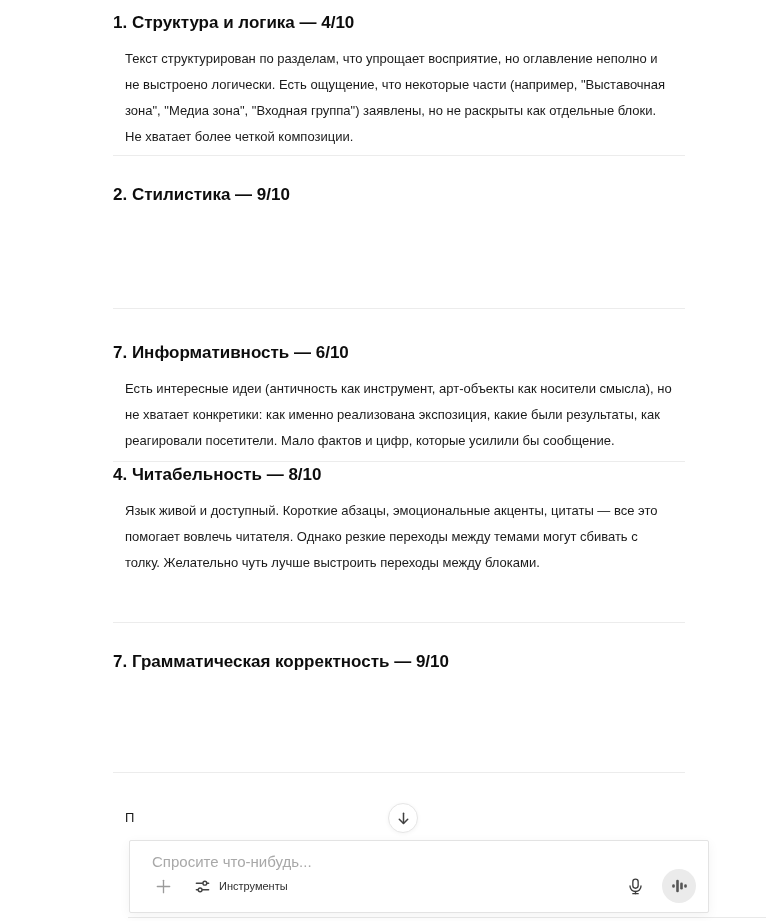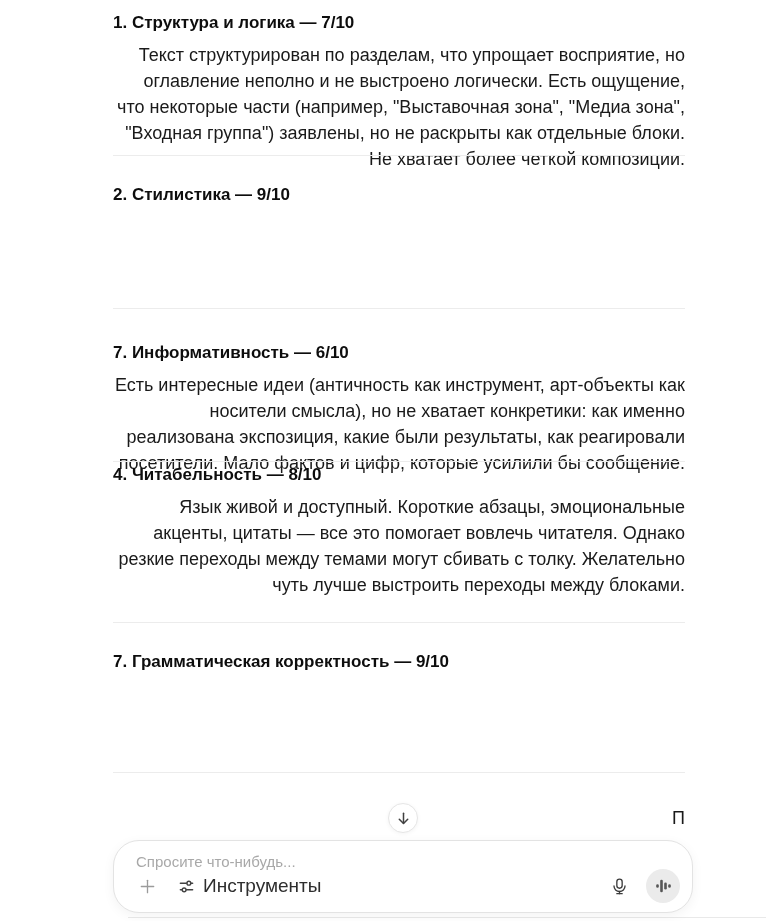--- a/index.html
+++ b/index.html
@@ -18,25 +18,24 @@
     width: 572px;
   }
   .review-section h3 {
     margin: 0 0 8px 0;
     font-size: 17px;
     line-height: 22px;
     font-weight: 700;
     color: #0d0d0d;
   }
   .review-section p {
-    margin: 0;
-    font-size: 18px;
+    margin: 12px;
+    font-size: 13px;
     line-height: 26px;
     color: #1a1a1a;
-    text-align: right;
   }
   .review-section.cut p { margin-top: 0; }
   .divider {
     position: absolute;
     left: 113px;
     width: 572px;
     height: 1px;
     background: #ececec;
   }
   
@@ -48,25 +47,25 @@
     background: #ffffff;
     border: 1px solid #e6e6e6;
     box-shadow: 0 1px 4px rgba(0,0,0,0.05);
     display: flex; align-items: center; justify-content: center;
     cursor: pointer;
     z-index: 6;
   }
   
   .composer {
     position: absolute;
-    left: 113px; top: 840px;
+    left: 129px; top: 840px;
     width: 580px; height: 73px;
     background: #ffffff;
     border: 1px solid #e3e3e3;
-    border-radius: 26px;
+    border-radius: 2px;
     box-shadow: 0 3px 12px rgba(0,0,0,0.05);
     z-index: 5;
   }
   .composer input {
     position: absolute;
     left: 22px; top: 8px; right: 22px;
     height: 24px;
     border: none; outline: none;
     font-family: "Liberation Sans", sans-serif;
     font-size: 15px;
@@ -90,21 +89,21 @@
   }
   .tools-btn {
     display: flex; align-items: center;
     background: none; border: none; padding: 0 6px;
     margin-left: 10px;
     cursor: pointer;
     font-family: "Liberation Sans", sans-serif;
   }
   .tools-btn .label {
     margin-left: 8px;
-    font-size: 19px;
+    font-size: 11px;
     color: #2e2e2e;
   }
   .voice-btn {
     width: 34px; height: 34px;
     margin-left: 12px;
     border-radius: 50%;
     background: #ebebeb;
     border: none;
     display: flex; align-items: center; justify-content: center;
     cursor: pointer;
@@ -113,21 +112,21 @@
     position: absolute;
     left: 128px; right: 0; top: 917px;
     height: 1px;
     background: #e9e9e9;
   }
 </style>
 </head>
 <body>
 
 <section class="review-section" style="top:12px">
-  <h3>1. Структура и логика — 7/10</h3>
+  <h3>1. Структура и логика — 4/10</h3>
   <p>Текст структурирован по разделам, что упрощает восприятие, но оглавление неполно и не выстроено логически. Есть ощущение, что некоторые части (например, "Выставочная зона", "Медиа зона", "Входная группа") заявлены, но не раскрыты как отдельные блоки. Не хватает более четкой композиции.</p>
 </section>
 <div class="divider" style="top:155px"></div>
 
 <section class="review-section" style="top:184px">
   <h3>2. Стилистика — 9/10</h3>
 </section>
 <div class="divider" style="top:308px"></div>
 
 <section class="review-section" style="top:342px">

